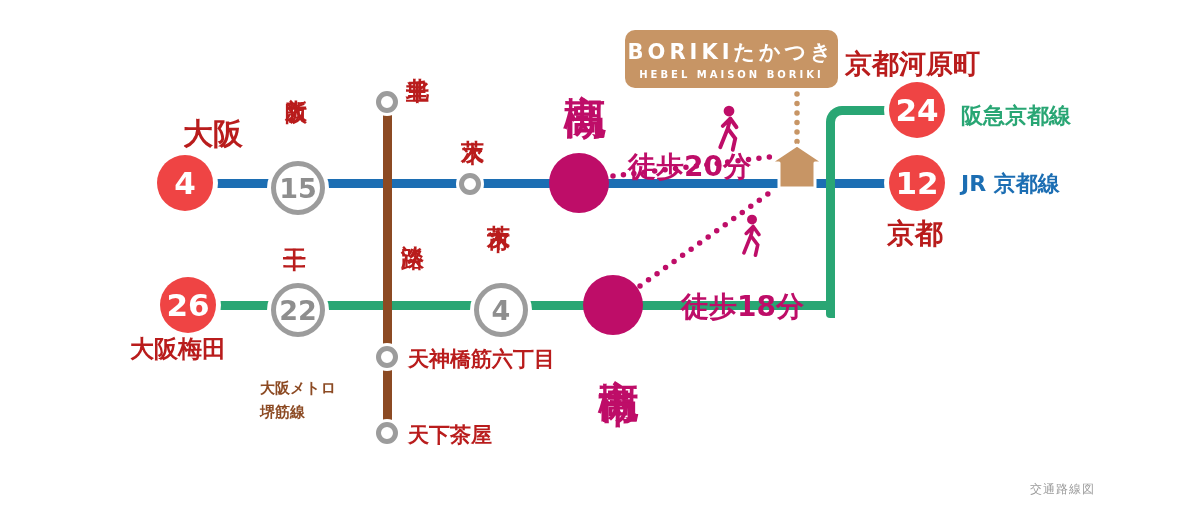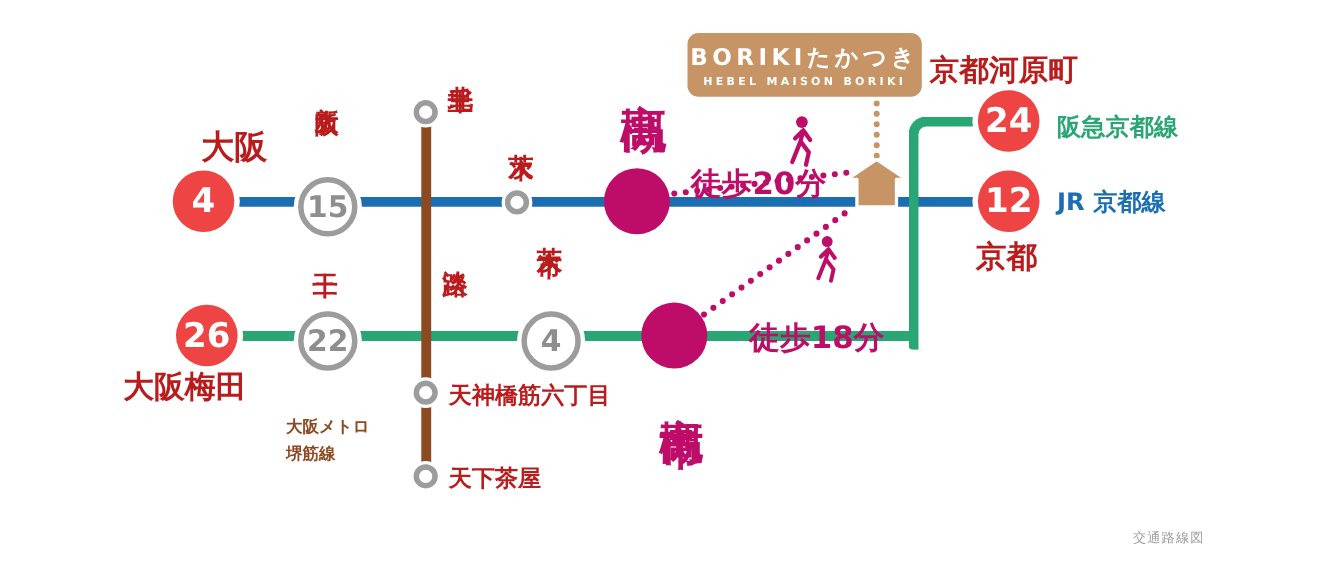--- a/index.html
+++ b/index.html
@@ -29,21 +29,21 @@
   .pos-kawaramachi{left:889px;top:82px;} .pos-kyoto{left:889px;top:155px;}
   .pos-shinosaka{left:271px;top:161px;}  .pos-juso{left:271px;top:283px;}
   .pos-awaji{left:365px;top:283px;}      .pos-ibarakishi{left:474px;top:283px;}
   .pos-kitasenri{left:376px;top:91px;}   .pos-ibaraki{left:459px;top:173px;}
   .pos-tenjin6{left:376px;top:346px;}    .pos-tengachaya{left:376px;top:422px;}
   .pos-takatsuki{left:549px;top:153px;}  .pos-takatsukishi{left:583px;top:275px;}
   
   .lbl{position:absolute;color:#b91c1c;font-weight:bold;white-space:nowrap;z-index:7;}
   .vert{writing-mode:vertical-rl;text-orientation:upright;letter-spacing:2px;}
   .lbl-osaka{left:156px;top:114px;font-size:30px;margin-left:27px;}
-  .lbl-umeda{left:112px;top:333px;font-size:28px;}
+  .lbl-umeda{left:130px;top:333px;font-size:24px;}
   .lbl-kawaramachi{left:845px;top:46px;font-size:27px;}
   .lbl-kyoto{left:887px;top:215px;font-size:28px;}
   .lbl-shinosaka{left:281px;top:80px;font-size:22px;}
   .lbl-juso{left:280px;top:229px;font-size:23px;}
   .lbl-awaji{left:398px;top:227px;font-size:23px;}
   .lbl-ibarakishi{left:484px;top:206px;font-size:23px;}
   .lbl-kitasenri{left:403px;top:59px;font-size:23px;}
   .lbl-ibaraki{left:458px;top:121px;font-size:23px;}
   .lbl-tenjin6{left:408px;top:345px;font-size:21px;}
   .lbl-tengachaya{left:408px;top:421px;font-size:21px;}

